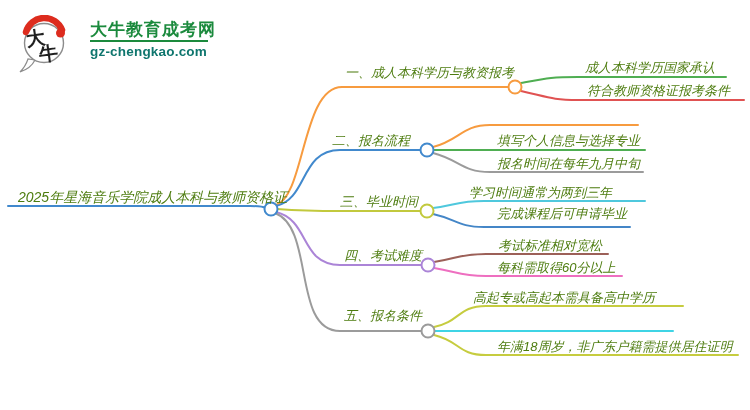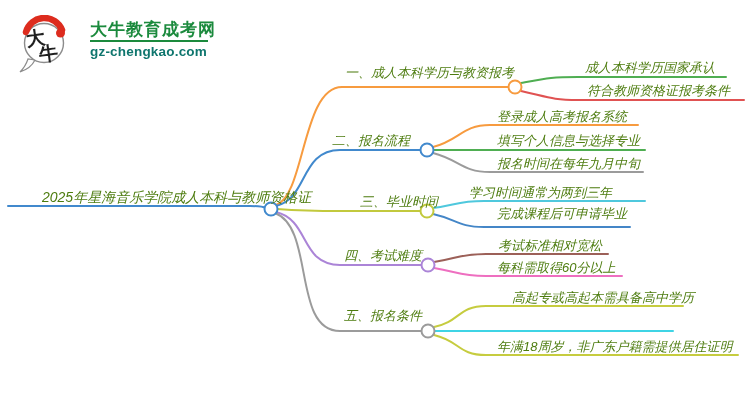--- a/index.html
+++ b/index.html
@@ -70,35 +70,34 @@
 
       <circle cx="271" cy="209" r="6.5" fill="#ffffff" stroke="#4189cd"></circle>
       <circle cx="515" cy="87" r="6.5" fill="#ffffff" stroke="#f79b3f"></circle>
       <circle cx="427" cy="150" r="6.5" fill="#ffffff" stroke="#4189cd"></circle>
       <circle cx="427" cy="211" r="6.5" fill="#ffffff" stroke="#c2c93d"></circle>
       <circle cx="428" cy="265" r="6.5" fill="#ffffff" stroke="#ab84d7"></circle>
       <circle cx="428" cy="331" r="6.5" fill="#ffffff" stroke="#9b9b9b"></circle>
     </g>
   </svg>
 
-  <div class="lbl root" style="left:18px;top:190px;margin-left:24px;">2025年星海音乐学院成人本科与教师资格证</div>
+  <div class="lbl root" style="left:18px;top:190px;">2025年星海音乐学院成人本科与教师资格证</div>
 
   <div class="lbl" style="left:345px;top:66px;">一、成人本科学历与教资报考</div>
   <div class="lbl" style="left:585px;top:61px;">成人本科学历国家承认</div>
   <div class="lbl" style="left:587px;top:84px;">符合教师资格证报考条件</div>
 
   <div class="lbl" style="left:332px;top:134px;">二、报名流程</div>
-  <div class="lbl" style="left:497px;top:110px;">登录成人高考报名系统</div>
   <div class="lbl" style="left:497px;top:134px;">填写个人信息与选择专业</div>
   <div class="lbl" style="left:497px;top:157px;">报名时间在每年九月中旬</div>
 
-  <div class="lbl" style="left:360px;top:195px;text-align:right;">三、毕业时间</div>
+  <div class="lbl" style="left:340px;top:195px;text-align:right;">三、毕业时间</div>
   <div class="lbl" style="left:469px;top:186px;">学习时间通常为两到三年</div>
   <div class="lbl" style="left:497px;top:207px;">完成课程后可申请毕业</div>
 
   <div class="lbl" style="left:344px;top:249px;">四、考试难度</div>
   <div class="lbl" style="left:498px;top:239px;">考试标准相对宽松</div>
   <div class="lbl" style="left:497px;top:261px;text-align:right;">每科需取得60分以上</div>
 
   <div class="lbl" style="left:344px;top:309px;">五、报名条件</div>
-  <div class="lbl" style="left:512px;top:291px;">高起专或高起本需具备高中学历</div>
+  <div class="lbl" style="left:473px;top:291px;">高起专或高起本需具备高中学历</div>
   <div class="lbl" style="left:497px;top:340px;">年满18周岁，非广东户籍需提供居住证明</div>
 </div>
 
 </body></html>

